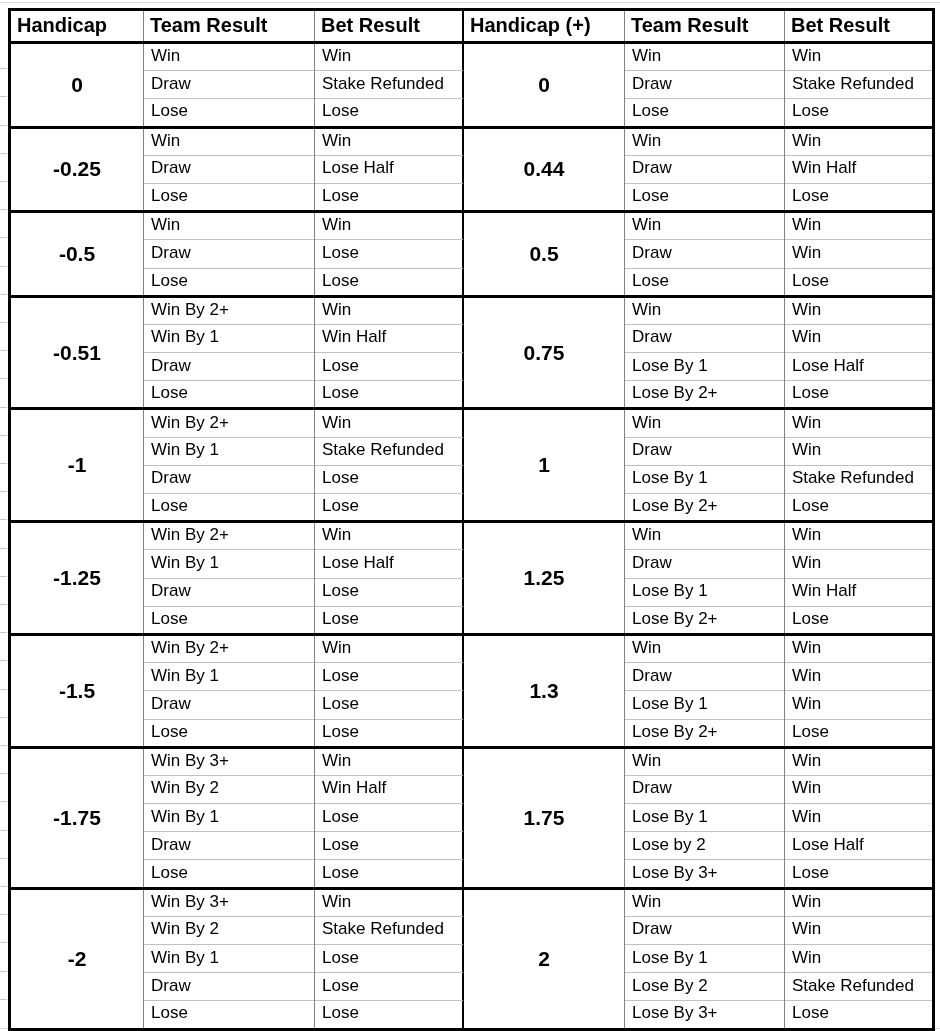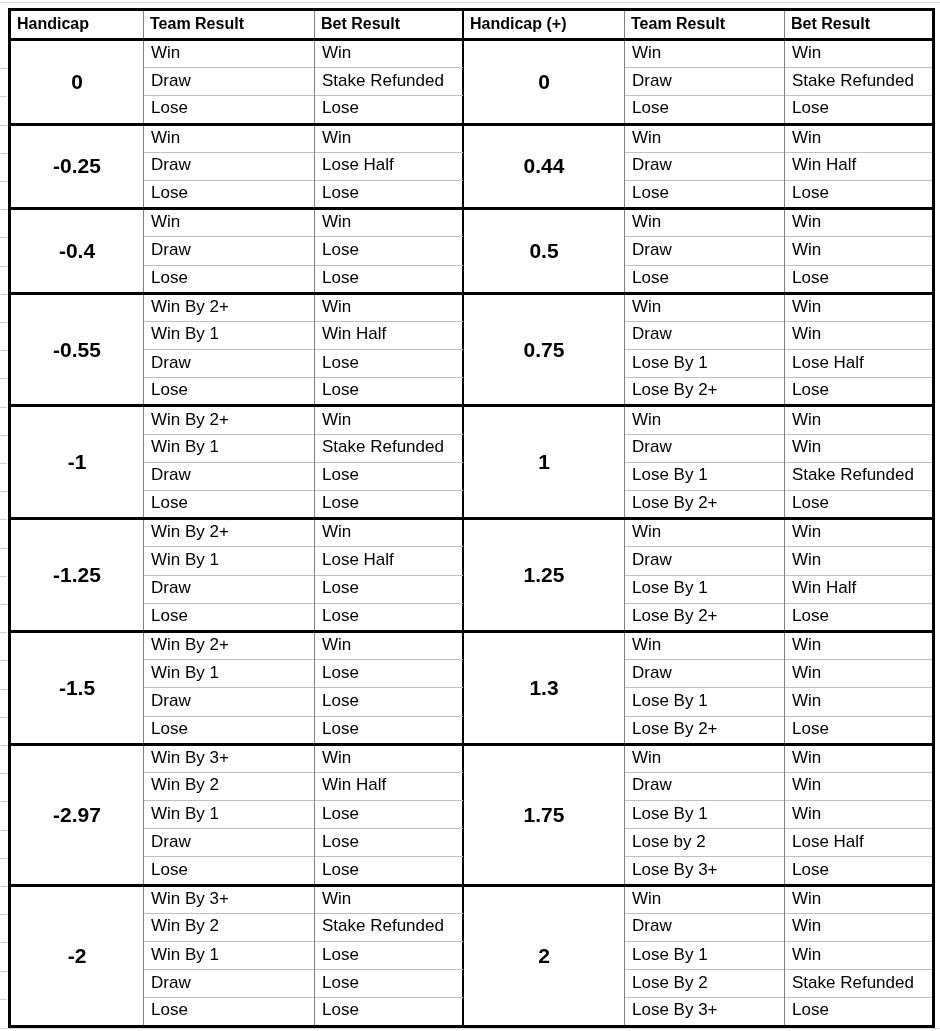--- a/index.html
+++ b/index.html
@@ -20,21 +20,21 @@
 
   table { border-collapse:collapse; table-layout:fixed; }
   table.tbl { border:3px solid #000; }
   table.tbl-left { border-right-width:1.5px; }
   table.tbl-right { border-left-width:1.5px; }
 
   thead { border-bottom:3px solid #000; }
   tbody.group { border-top:3px solid #000; }
 
   th {
-    font-weight:bold; font-size:16px; text-align:left;
+    font-weight:bold; font-size:20px; text-align:left;
     padding:3px 4px 4px 6px; height:30px; box-sizing:border-box;
     white-space:nowrap; overflow:hidden;
   }
   td { height:28.2px; box-sizing:border-box; white-space:nowrap; overflow:hidden; }
 
   
   th + th, td.rcell { border-left:1px solid #828282; }
   td.rcell { border-top:1px solid #c0c0c0; font-size:17px; padding:0 4px 2px 7px; }
   td.hcell { font-size:21px; font-weight:bold; text-align:center; vertical-align:middle; padding:0 2px; }
 </style>
@@ -86,36 +86,36 @@
             <td class="rcell">Draw</td>
             <td class="rcell">Lose Half</td>
           </tr>
           <tr>
             <td class="rcell">Lose</td>
             <td class="rcell">Lose</td>
           </tr>
         </tbody>
         <tbody class="group">
           <tr>
-            <td class="hcell" rowspan="3">-0.4</td>
-            <td class="rcell">Win</td>
-            <td class="rcell">Win</td>
-          </tr>
-          <tr>
-            <td class="rcell">Draw</td>
-            <td class="rcell">Lose</td>
-          </tr>
-          <tr>
-            <td class="rcell">Lose</td>
-            <td class="rcell">Lose</td>
-          </tr>
-        </tbody>
-        <tbody class="group">
-          <tr>
-            <td class="hcell" rowspan="4">-0.55</td>
+            <td class="hcell" rowspan="3">-0.5</td>
+            <td class="rcell">Win</td>
+            <td class="rcell">Win</td>
+          </tr>
+          <tr>
+            <td class="rcell">Draw</td>
+            <td class="rcell">Lose</td>
+          </tr>
+          <tr>
+            <td class="rcell">Lose</td>
+            <td class="rcell">Lose</td>
+          </tr>
+        </tbody>
+        <tbody class="group">
+          <tr>
+            <td class="hcell" rowspan="4">-0.51</td>
             <td class="rcell">Win By 2+</td>
             <td class="rcell">Win</td>
           </tr>
           <tr>
             <td class="rcell">Win By 1</td>
             <td class="rcell">Win Half</td>
           </tr>
           <tr>
             <td class="rcell">Draw</td>
             <td class="rcell">Lose</td>
@@ -177,21 +177,21 @@
             <td class="rcell">Draw</td>
             <td class="rcell">Lose</td>
           </tr>
           <tr>
             <td class="rcell">Lose</td>
             <td class="rcell">Lose</td>
           </tr>
         </tbody>
         <tbody class="group">
           <tr>
-            <td class="hcell" rowspan="5">-2.97</td>
+            <td class="hcell" rowspan="5">-1.75</td>
             <td class="rcell">Win By 3+</td>
             <td class="rcell">Win</td>
           </tr>
           <tr>
             <td class="rcell">Win By 2</td>
             <td class="rcell">Win Half</td>
           </tr>
           <tr>
             <td class="rcell">Win By 1</td>
             <td class="rcell">Lose</td>

